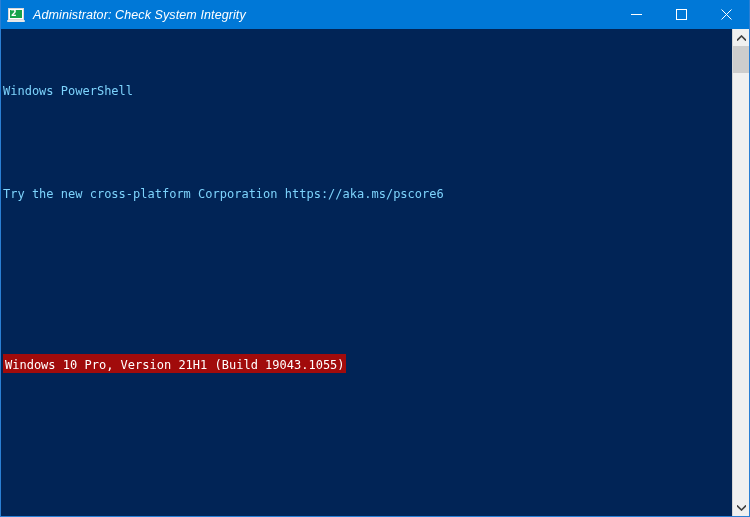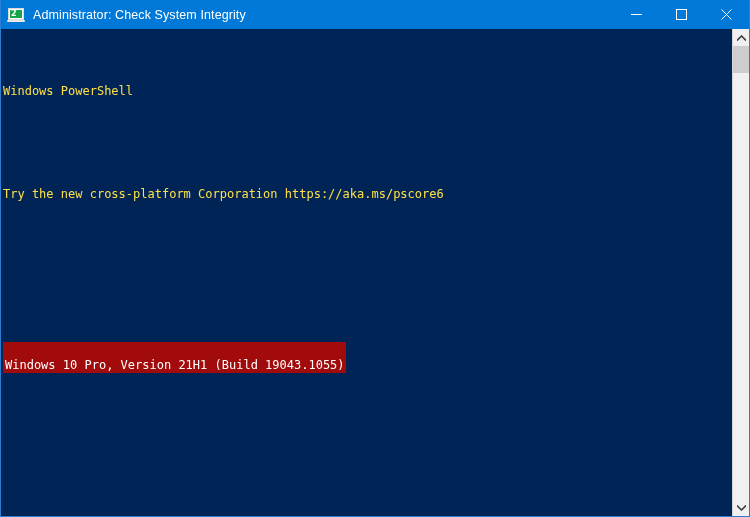--- a/index.html
+++ b/index.html
@@ -49,20 +49,21 @@
     position:absolute; left:0px; top:14px;
     width:18px; height:2px;
     background:#e8e8e8; border-radius:1px;
   }
   #title-text {
     color:#ffffff;
     font-family:"Liberation Sans", sans-serif;
     font-size:12.5px;
     letter-spacing:.1px;
     white-space:nowrap;
+    font-style:italic;
   }
   #winbuttons { margin-left:auto; display:flex; height:29px; }
   .winbtn {
     width:45px; height:29px;
     display:flex; align-items:center; justify-content:center;
     position:relative;
   }
   .winbtn svg { display:block; }
   
   #client {
@@ -78,25 +79,25 @@
     font-family:"DejaVu Sans Mono", monospace;
     font-size:12px;
     line-height:17.1px;
     color:#f2f2f2;
     white-space:pre;
     overflow:hidden;
     min-width:0;
   }
   .line { height:17.1px; white-space:pre; }
   .blank { height:17.1px; }
-  .c-white { color:#fde047; }
+  .c-white { color:#7dd3fc; }
   .hl-red {
     background:#a10b0b;
     color:#ffffff;
-    padding:16px 1px 1px 2px;
+    padding:4px 1px 1px 2px;
   }
   
   #scrollbar {
     width:17px; min-width:17px;
     background:#f0f0f0;
     border-left:1px solid #d6d6d6;
     display:flex; flex-direction:column;
     position:relative;
   }
   .sb-arrow {

